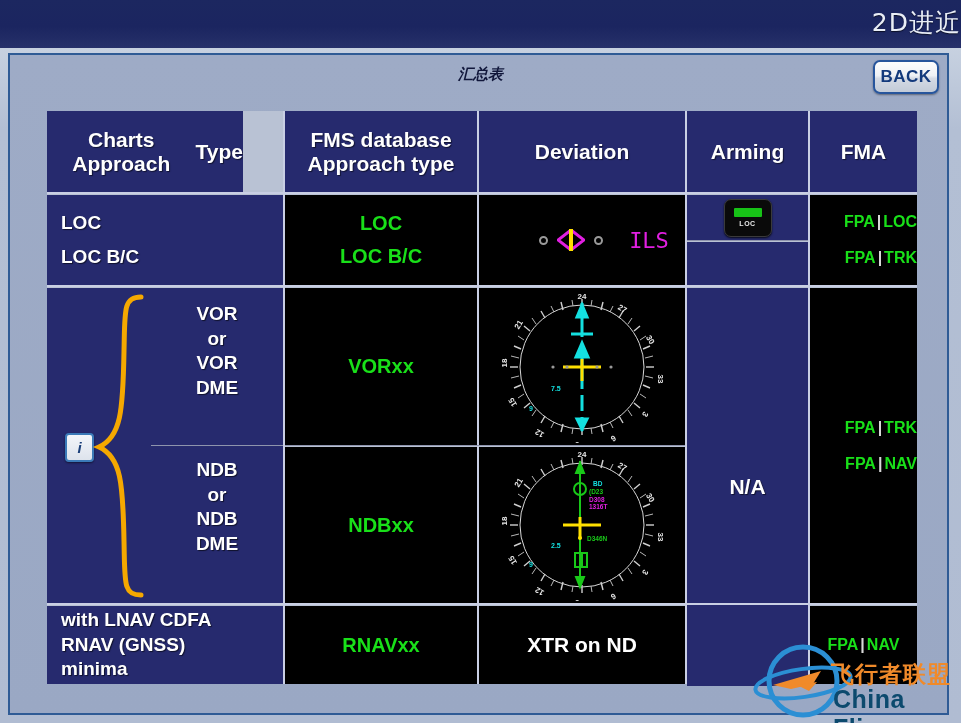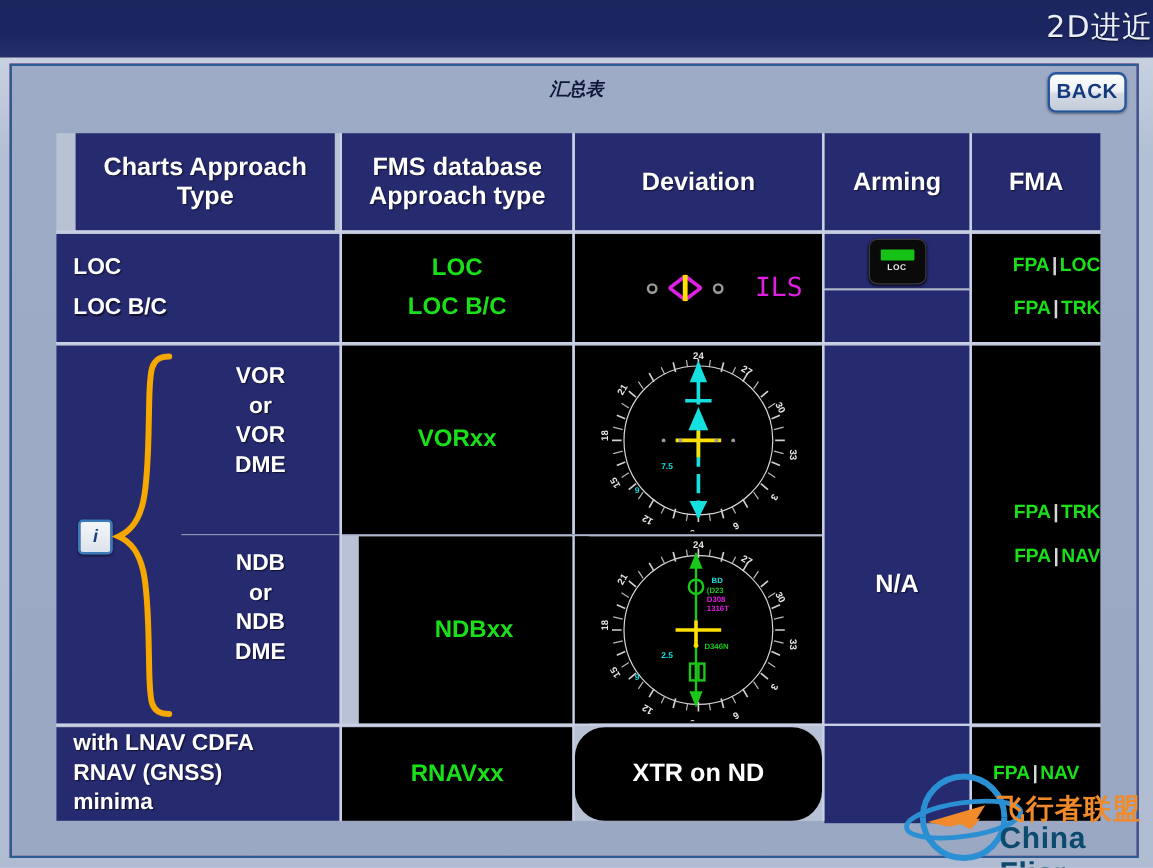--- a/index.html
+++ b/index.html
@@ -146,21 +146,21 @@
 
   <div class="panel">
     <div class="panel-inner">
 
       <div class="subtitle">汇总表</div>
 
       <div class="back-btn">BACK</div>
 
       <div class="tbl">
 
-        <div class="cell hdr" style="left:16px;top:0;width:216px;height:81px;flex-direction:column;">
+        <div class="cell hdr" style="left:0;top:0;width:196px;height:81px;">
           <span>Charts Approach</span>
           <span>Type</span>
         </div>
         <div class="cell hdr" style="left:238px;top:0;width:192px;height:81px;flex-direction:column;">
           <span>FMS database</span>
           <span>Approach type</span>
         </div>
         <div class="cell hdr" style="left:432px;top:0;width:206px;height:81px;">Deviation</div>
         <div class="cell hdr" style="left:640px;top:0;width:121px;height:81px;">Arming</div>
         <div class="cell hdr" style="left:763px;top:0;width:107px;height:81px;">FMA</div>
@@ -340,21 +340,21 @@
           <div class="fma">
             <span class="fma-line">
               <span>FPA</span><span class="sep">|</span><span>TRK</span>
             </span>
             <span class="fma-line">
               <span>FPA</span><span class="sep">|</span><span>NAV</span>
             </span>
           </div>
         </div>
 
-        <div class="cell black" style="left:252px;top:336px;width:192px;height:156px;">
+        <div class="cell black" style="left:238px;top:336px;width:192px;height:156px;">
           <span class="green">NDBxx</span>
         </div>
 
         <div class="cell black" style="left:432px;top:336px;width:206px;height:156px;">
           <svg width="178" height="152" viewBox="0 0 178 152">
             <rect x="0" y="0" width="178" height="152" fill="#000"></rect>
             <circle cx="89" cy="76" r="62" stroke="#d8d8d8" stroke-width="1" fill="none"></circle>
             <g stroke="#d0d0d0" stroke-width="1.4">
               <line x1="89" y1="8" x2="89" y2="16"></line>
               <line x1="110" y1="11" x2="108" y2="19"></line>
@@ -441,21 +441,21 @@
         <div class="cell blue" style="left:0;top:495px;width:236px;height:78px;flex-direction:column;align-items:flex-start;justify-content:center;padding-left:14px;">
           <span class="lbl">with LNAV CDFA</span>
           <span class="lbl">RNAV (GNSS)</span>
           <span class="lbl">minima</span>
         </div>
 
         <div class="cell black" style="left:238px;top:495px;width:192px;height:78px;">
           <span class="green">RNAVxx</span>
         </div>
 
-        <div class="cell black" style="left:432px;top:495px;width:206px;height:78px;border-radius:25px;">
+        <div class="cell black" style="left:432px;top:495px;width:206px;height:78px;">
           <span class="white-b">XTR on ND</span>
         </div>
 
         <div class="cell black" style="left:763px;top:495px;width:107px;height:78px;">
           <span class="fma-line">
             <span>FPA</span><span class="sep">|</span><span>NAV</span>
           </span>
         </div>
 
         <div class="vline" style="left:236px;top:0;height:573px;"></div>

